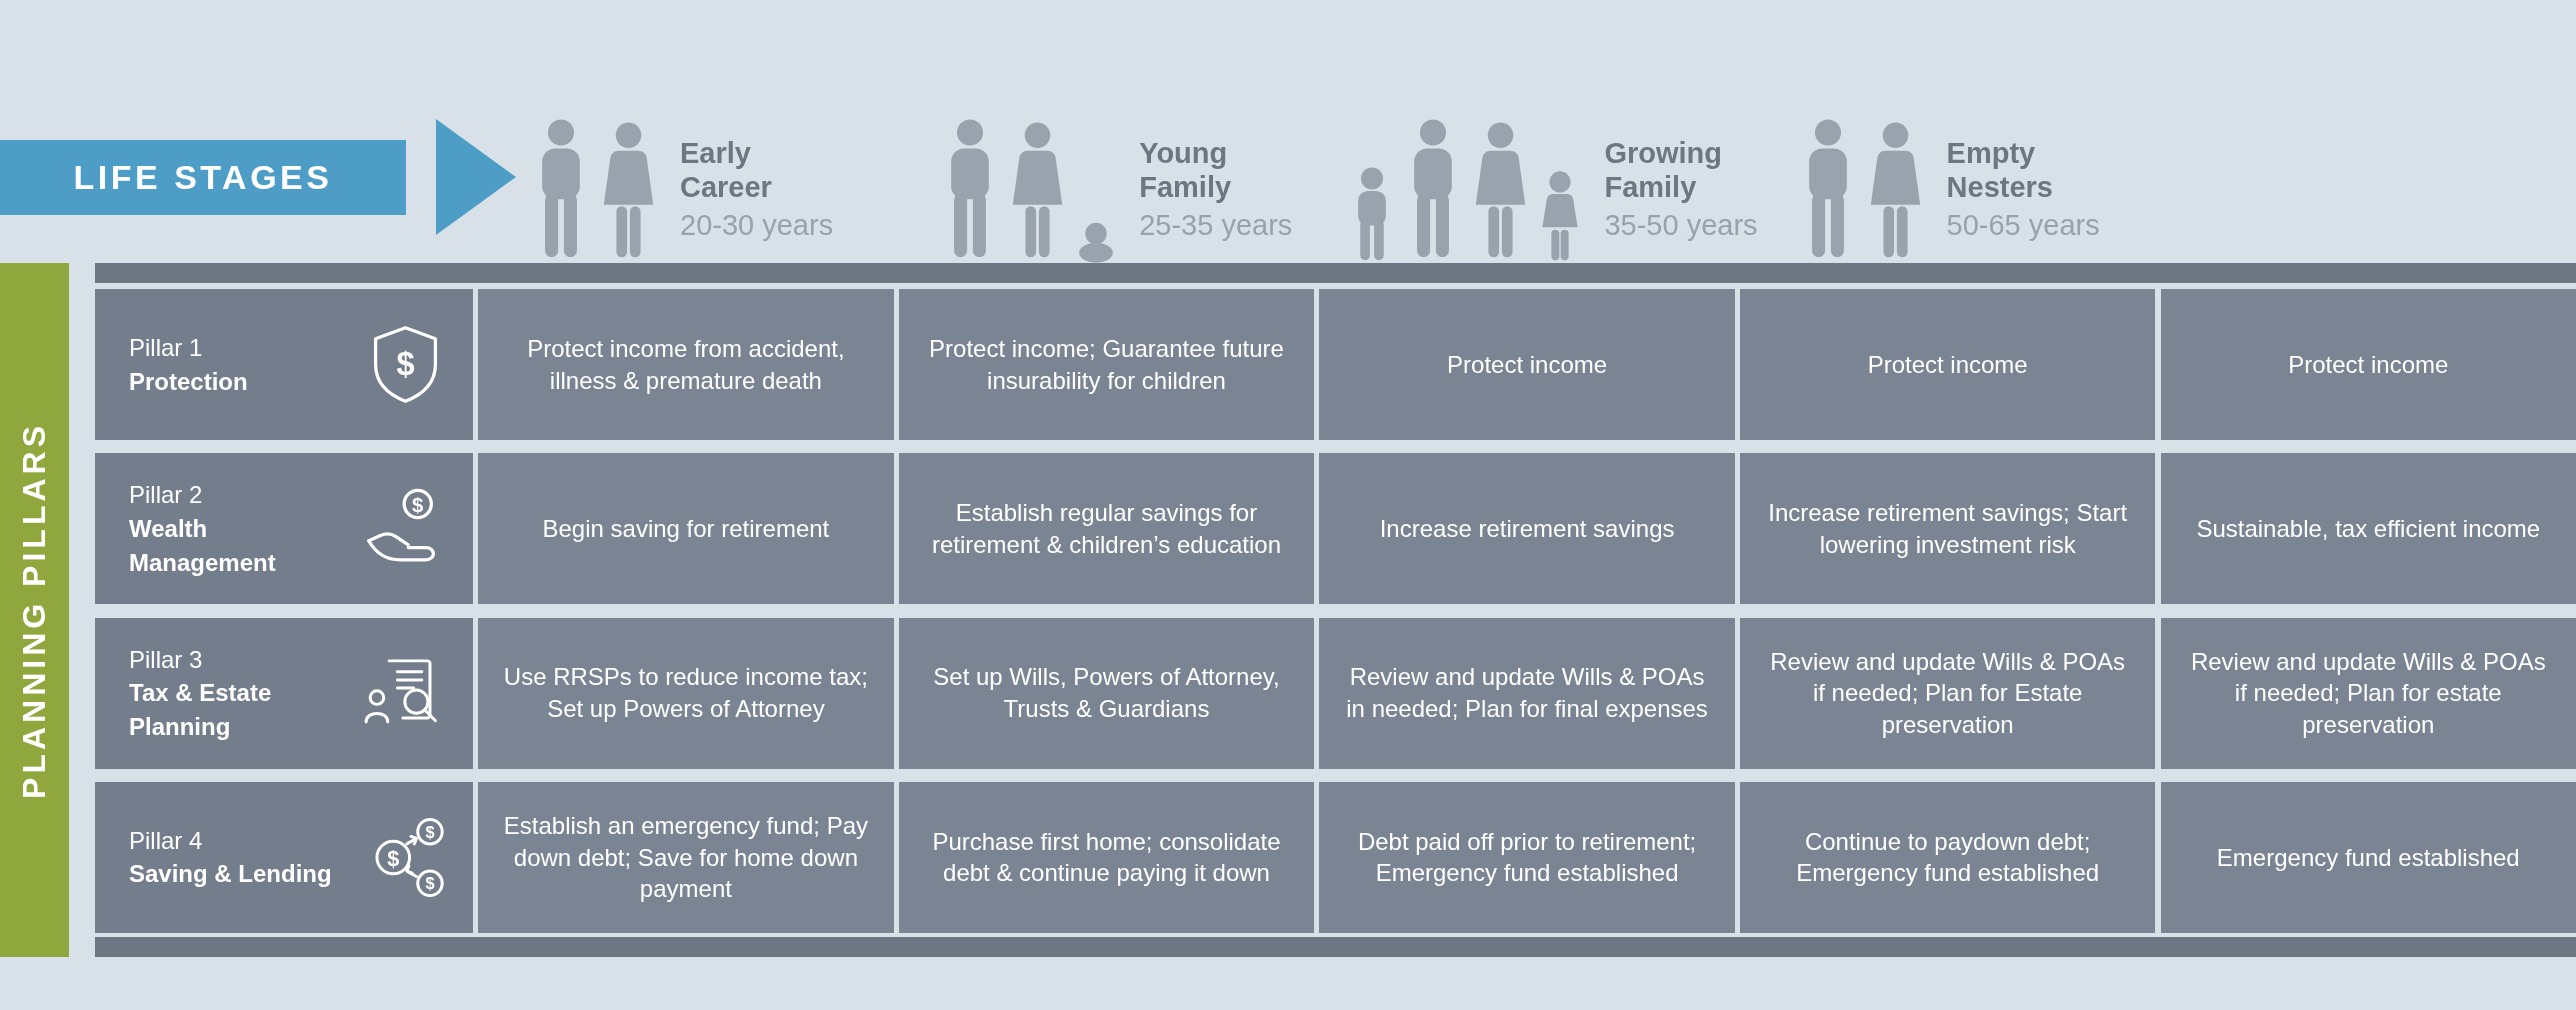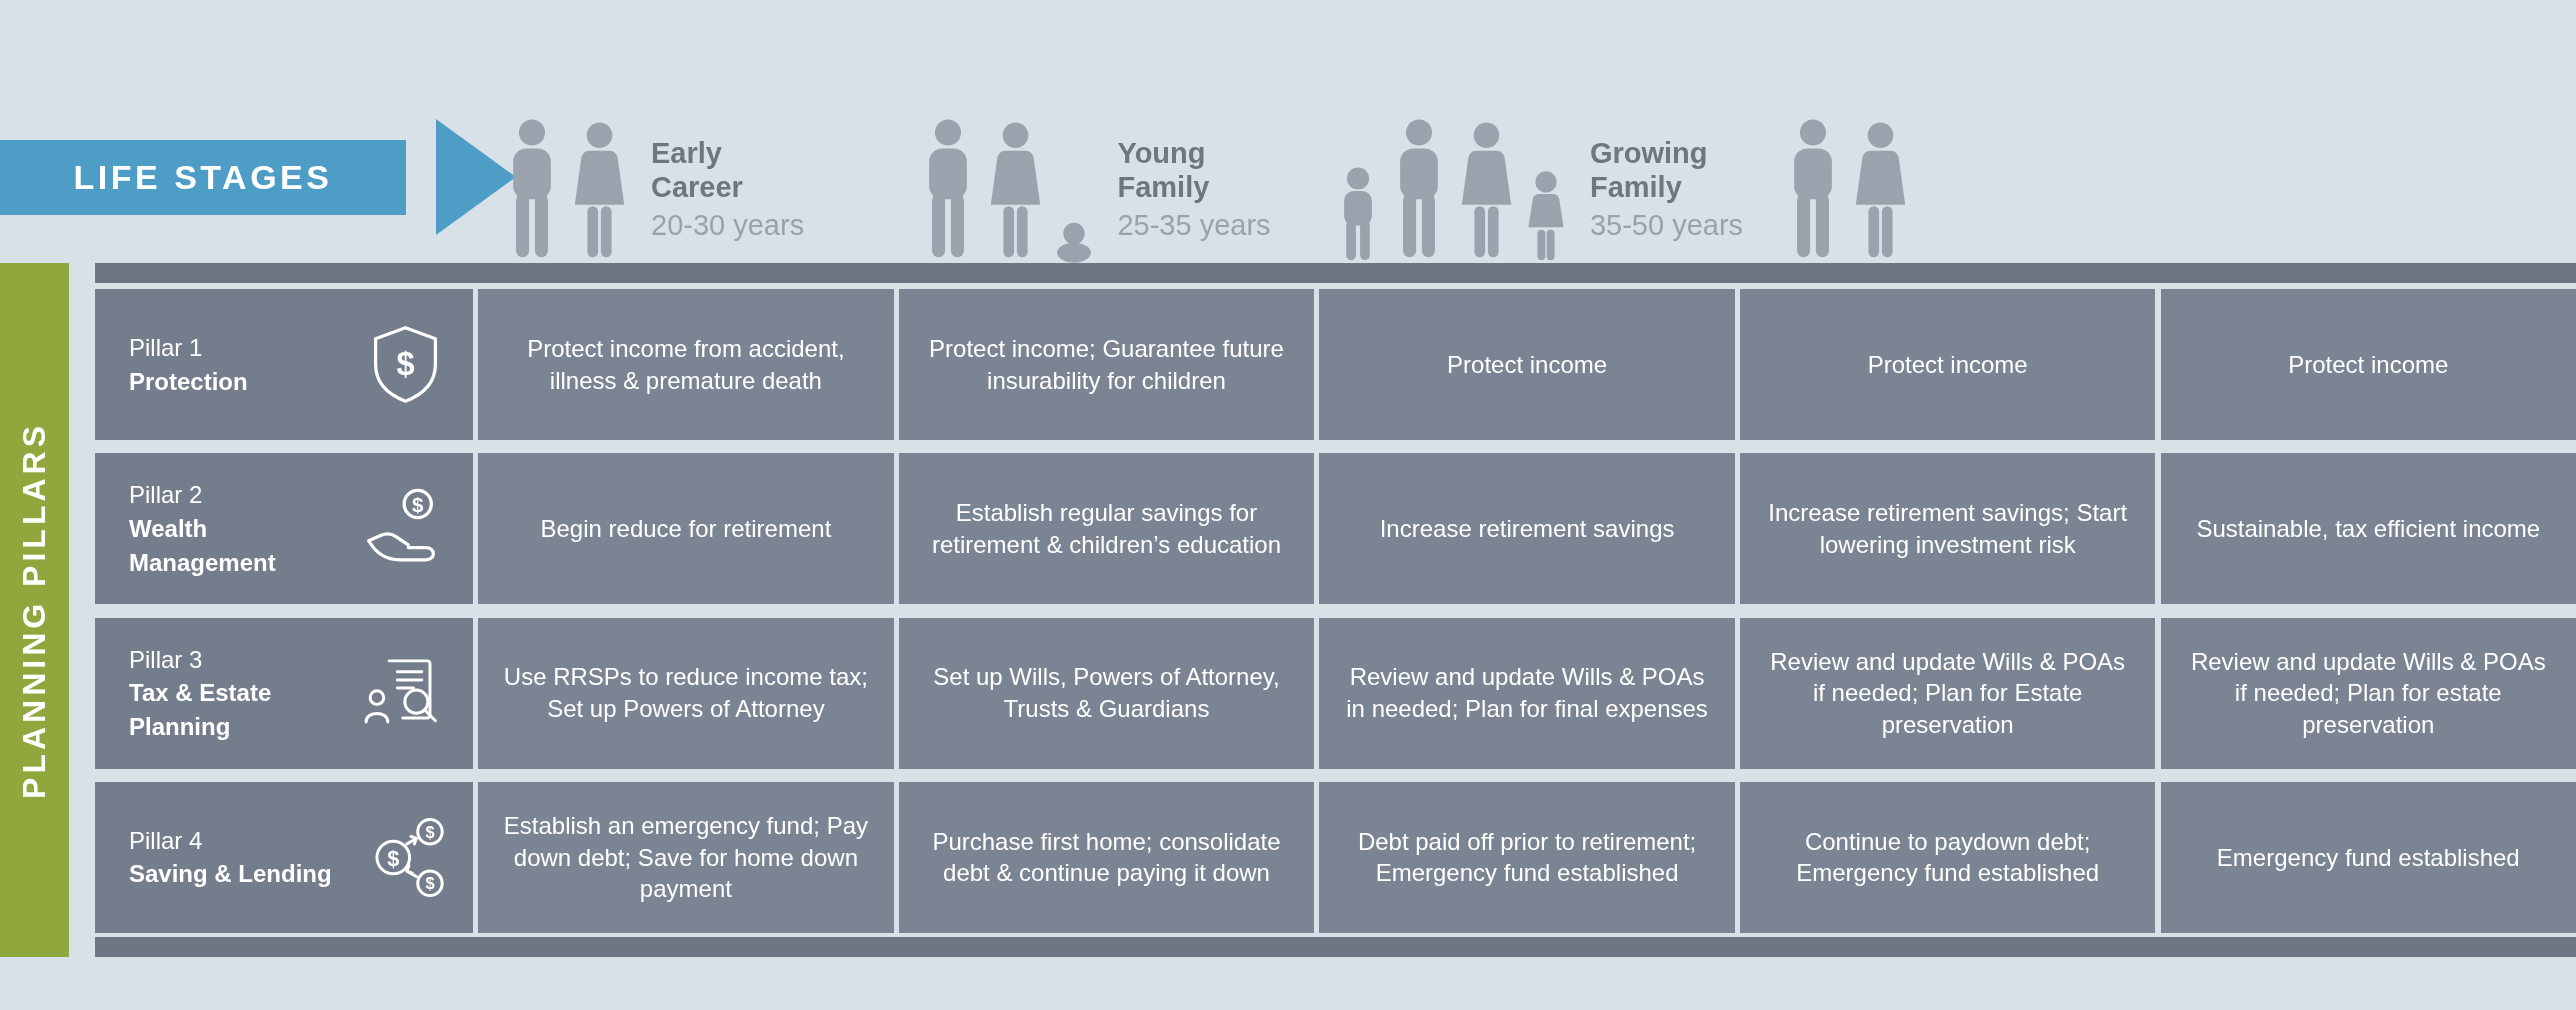--- a/index.html
+++ b/index.html
@@ -10,21 +10,21 @@
   }
   .canvas { position:absolute; inset:0; background:var(--background); }
 
   
   .arrow-wrap { position:absolute; left:0; top:119px; height:116px; display:flex; align-items:center;gap:30px; }
   .arrow-rect { width:406px; height:75px; background:var(--arrow_blue); display:flex; align-items:center; justify-content:center; }
   .arrow-rect span { color:#fff; font-weight:700; font-size:34px; letter-spacing:3.5px; }
   .arrow-tip { width:0; height:0; border-top:58px solid transparent; border-bottom:58px solid transparent; border-left:80px solid var(--arrow_blue); }
 
   
-  .stages { position:absolute; left:478px; right:0; top:0; height:263px;
+  .stages { position:absolute; left:507px; right:0; top:0; height:263px;
             display:grid; grid-template-columns:repeat(5,1fr); column-gap:16px; }
   .stage { display:flex; align-items:flex-end; padding-left:22px; gap:20px; }
   .figures { display:flex; align-items:flex-end; gap:4px; }
   .stage-text { margin-bottom:21px; }
   .stage-title div { font-weight:700; font-size:29px; line-height:1.16; color:var(--stage_title_gray); white-space:nowrap; }
   .stage-years { font-size:29px; color:var(--stage_years_gray); margin-top:4.6px; white-space:nowrap; }
 
   
   .green-bar { position:absolute; left:0; top:263px; width:69px; height:694px;
                background:var(--pillar_green); display:flex; align-items:center; justify-content:center; }
@@ -180,20 +180,27 @@
           </svg>
           <svg viewBox="0 0 44 100" width="63" height="142">
             <g fill="#9aa3ad">
               <circle cx="22" cy="10" r="9"></circle>
               <path d="M15 21 h14 c3 0 5.2 2 5.8 5 l4.6 33 h-34.8 l4.6 -33 c0.6 -3 2.8 -5 5.8 -5 z"></path>
               <rect x="13.5" y="60" width="7.5" height="36" rx="3.7"></rect>
               <rect x="23" y="60" width="7.5" height="36" rx="3.7"></rect>
             </g>
           </svg>
         </div>
+    <div class="stage-text">
+      <div class="stage-title">
+            <div>Empty</div>
+            <div>Nesters</div>
+          </div>
+      <div class="stage-years">50-65 years</div>
+    </div>
   </div>
 
 </div>
 
   <div class="green-bar">
     <span class="green-text">PLANNING PILLARS</span>
   </div>
 
   <div class="strip strip-top"></div>
   <div class="grid">
@@ -248,21 +255,21 @@
               <circle cx="41" cy="14" r="10"></circle>
               <path d="M5 41 c5 9 13 14 23 14 h19 c3.5 0 5.5 -2.2 5.5 -4.5 S50.5 46 47 46 H34"></path>
               <path d="M5 41 l9 -4 c4 -1.7 8 -1 11 1 l9 6"></path>
             </g>
             <text x="41" y="20" text-anchor="middle" font-size="15" font-weight="700" fill="#fff">$</text>
           </svg>
         </div>
   </div>
 
   <div class="cell">
-    <span>Begin reduce for retirement</span>
+    <span>Begin saving for retirement</span>
   </div>
 
   <div class="cell">
     <span>Establish regular savings for retirement &amp; children’s education</span>
   </div>
 
   <div class="cell">
     <span>Increase retirement savings</span>
   </div>
 

